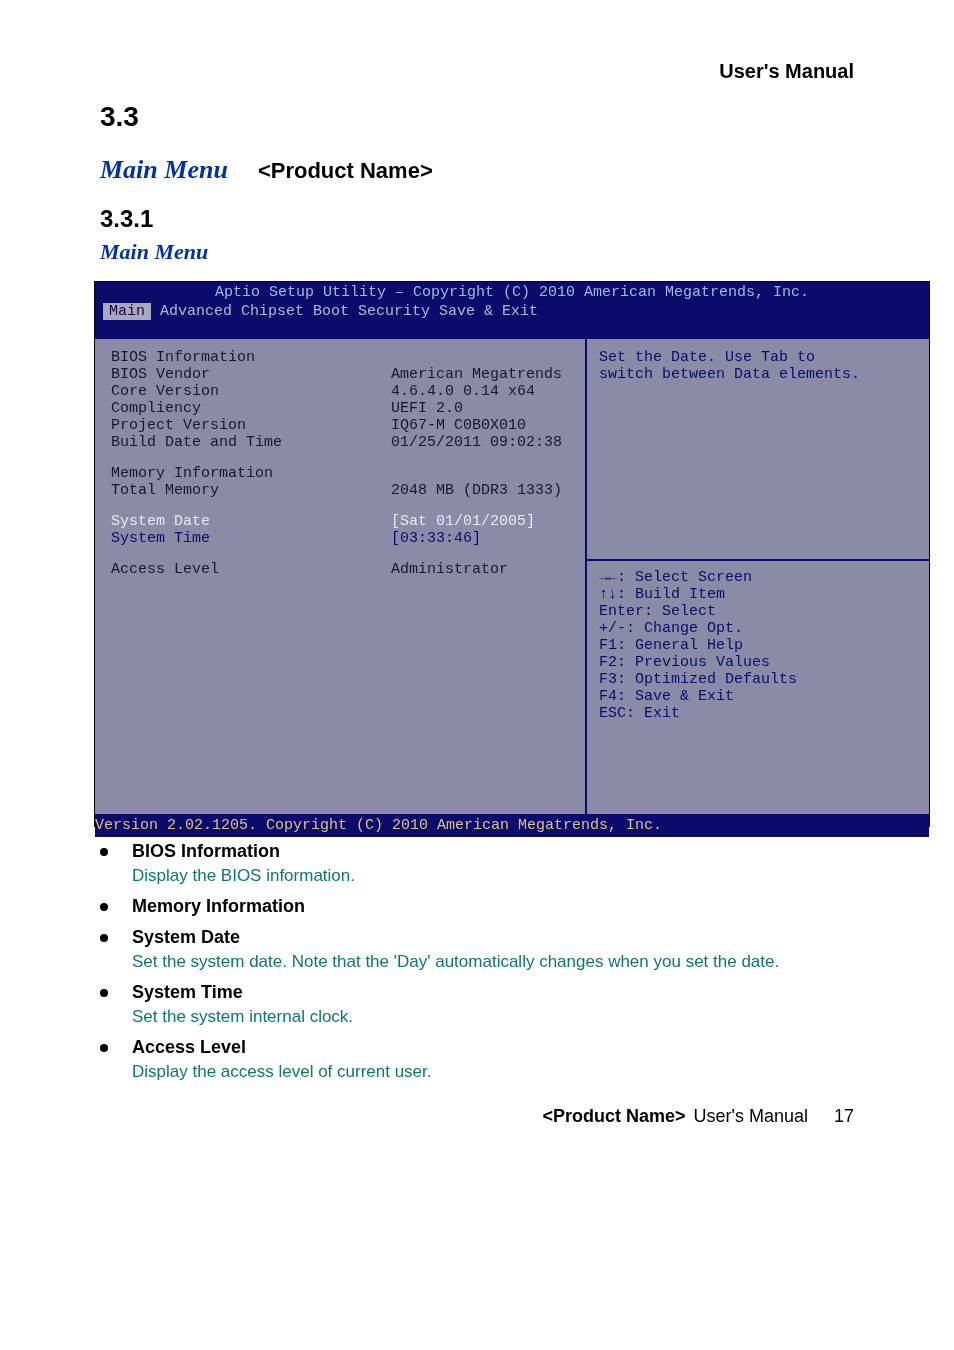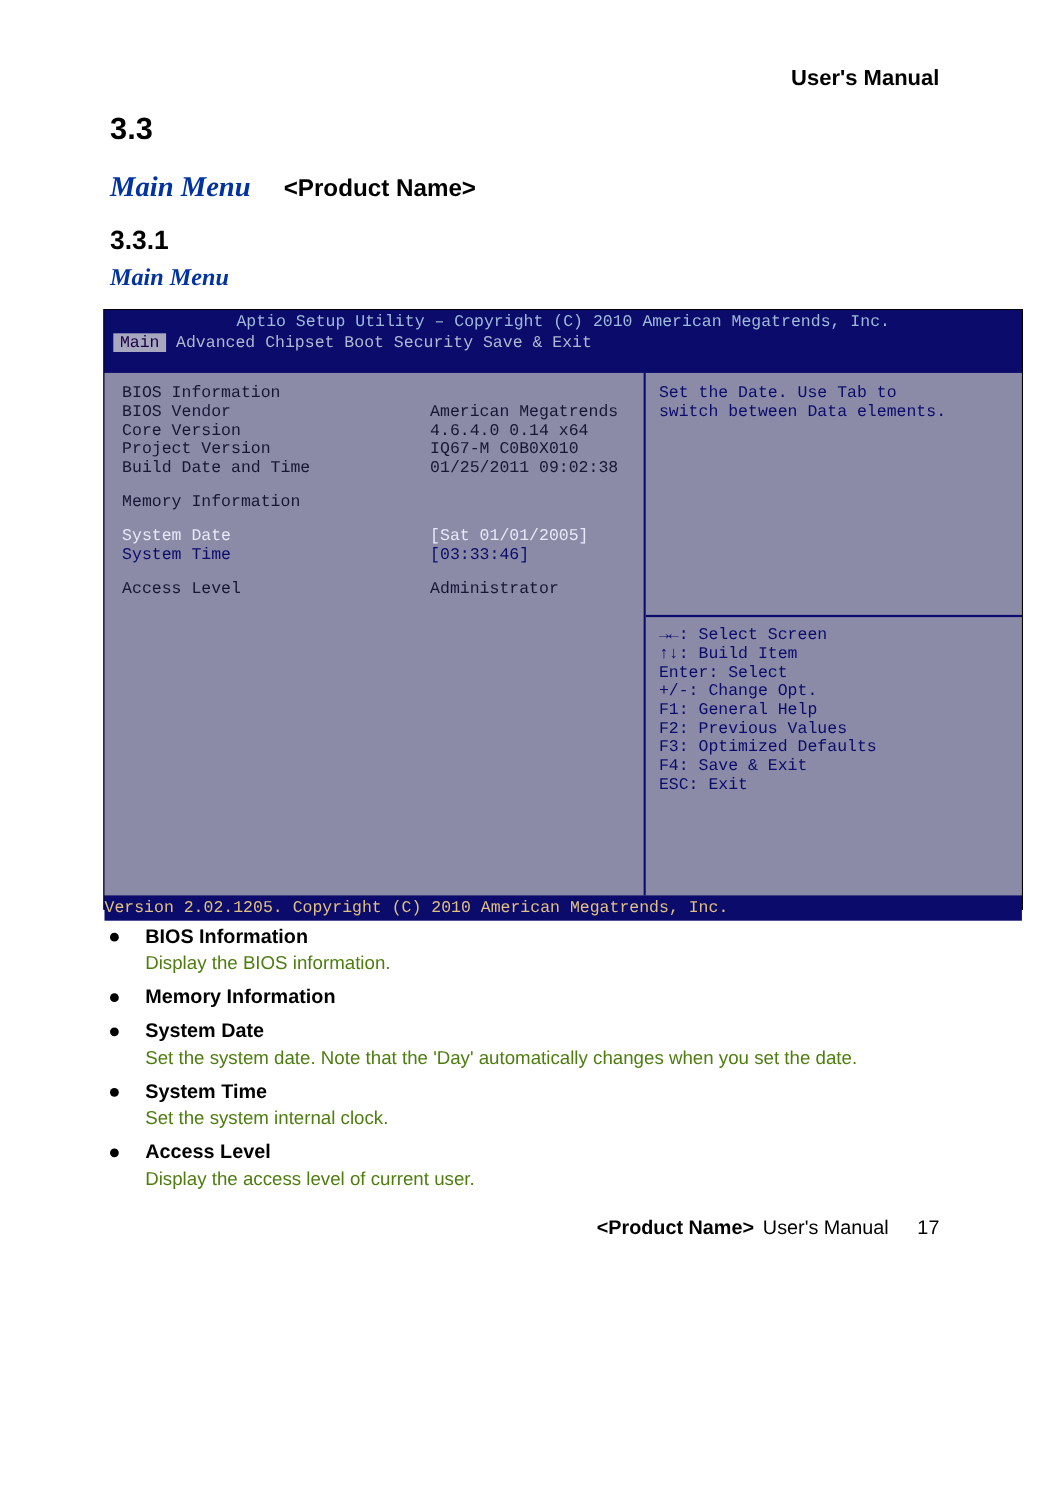--- a/index.html
+++ b/index.html
@@ -23,21 +23,21 @@
   .bios-row { display:flex; }
   .bios-row .lbl { flex:0 0 280px; }
   .bios-row .val { flex:1; }
   .bios-white { color:#e8e8f8; }
   .bios-divider { border-top:2px solid #0b0b6b; margin:0 -12px 8px -12px; }
   .bios-foot { background:#0b0b6b; color:#e0c080; text-align:left; padding:3px 0; }
   .bullets { margin:14px 0 0 0; }
   .bitem { display:flex; margin-top:10px; }
   .dot { width:8px; height:8px; background:#000; border-radius:50%; margin:7px 24px 0 0; flex:none; }
   .btxt .bh { font-weight:bold; font-size:18px; }
-  .btxt .bd { color:#4d7c0f; font-size:17px; margin-top:4px; }
+  .btxt .bd { color:#0f766e; font-size:17px; margin-top:4px; }
   .footer { display:flex; justify-content:flex-end; align-items:center; margin-top:24px; }
   .foot-model { font-weight:bold; font-size:18px; }
   .foot-label { font-size:18px; margin-left:8px; }
   .foot-pg { font-size:18px; margin-left:26px; }
 </style>
 </head>
 <body>
 
 <div class="page">
   <div class="hdr-right">User's  Manual</div>
@@ -65,30 +65,38 @@
           </div>
         <div class="bios-row">
             <span class="lbl">BIOS Vendor</span>
             <span class="val">American Megatrends</span>
           </div>
         <div class="bios-row">
             <span class="lbl">Core Version</span>
             <span class="val">4.6.4.0   0.14 x64</span>
           </div>
         <div class="bios-row">
+            <span class="lbl">Compliency</span>
+            <span class="val">UEFI 2.0</span>
+          </div>
+        <div class="bios-row">
             <span class="lbl">Project Version</span>
             <span class="val">IQ67-M C0B0X010</span>
           </div>
         <div class="bios-row">
             <span class="lbl">Build Date and Time</span>
             <span class="val">01/25/2011 09:02:38</span>
           </div>
         <div style="height:14px"></div>
         <div class="bios-row">
             <span class="lbl">Memory Information</span>
+          </div>
+        <div class="bios-row">
+            <span class="lbl">Total Memory</span>
+            <span class="val">2048 MB (DDR3 1333)</span>
           </div>
         <div style="height:14px"></div>
         <div class="bios-row bios-white">
             <span class="lbl">System Date</span>
             <span class="val">[Sat 01/01/2005]</span>
           </div>
         <div class="bios-row" style="color:#0b0b6b">
             <span class="lbl">System Time</span>
             <span class="val">[03:33:46]</span>
           </div>

